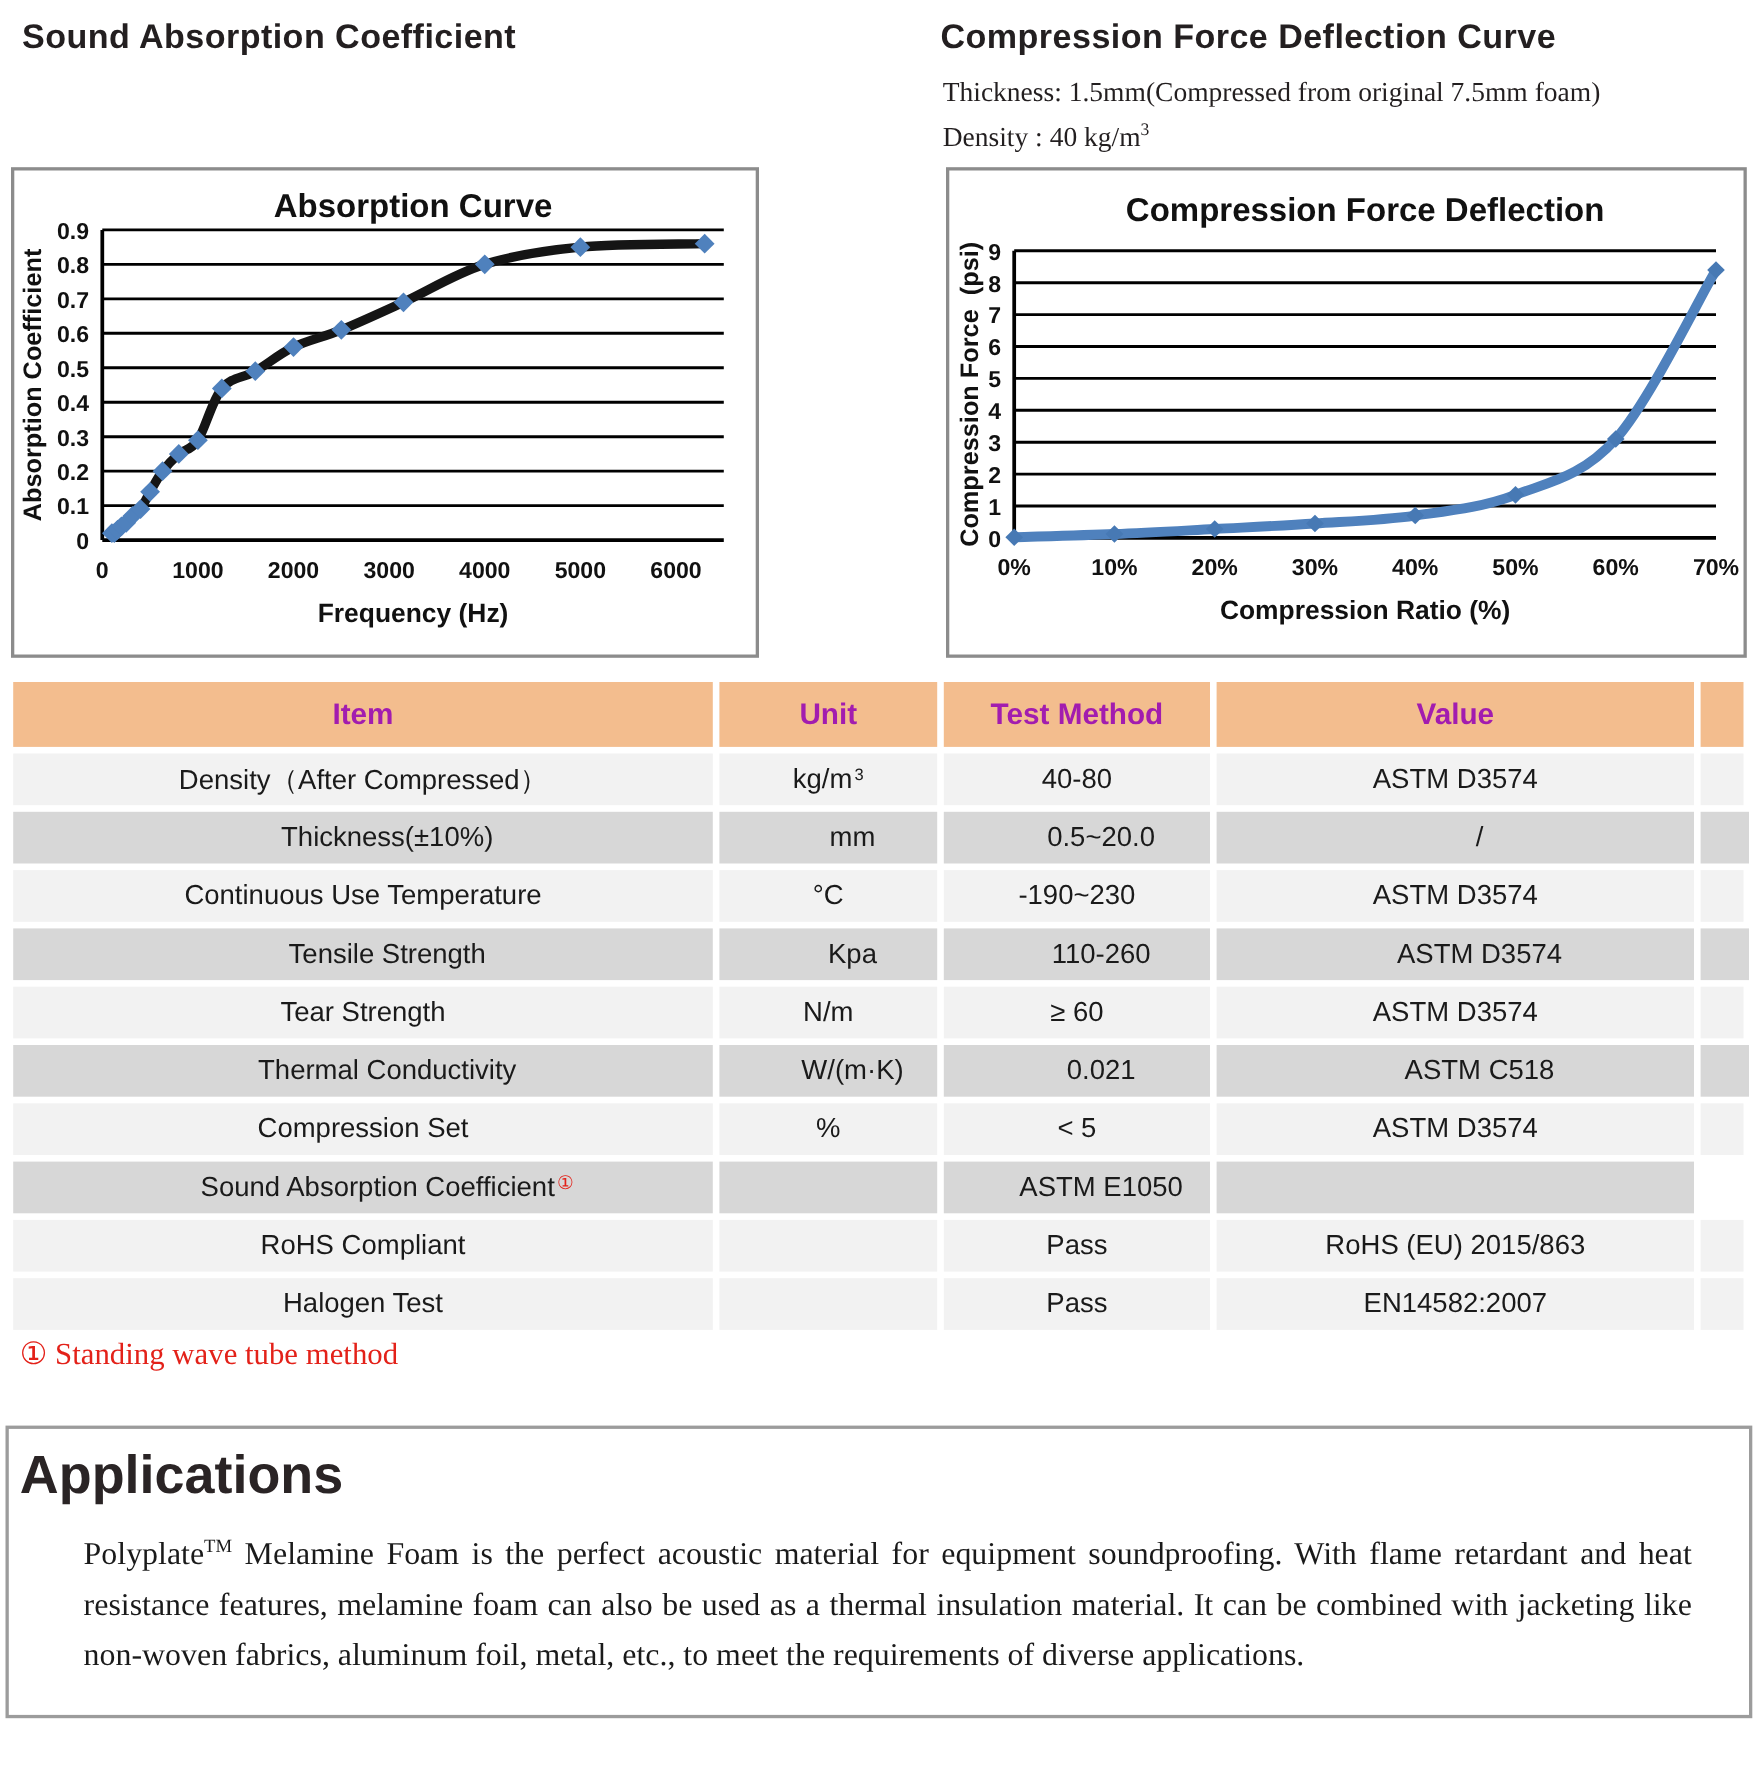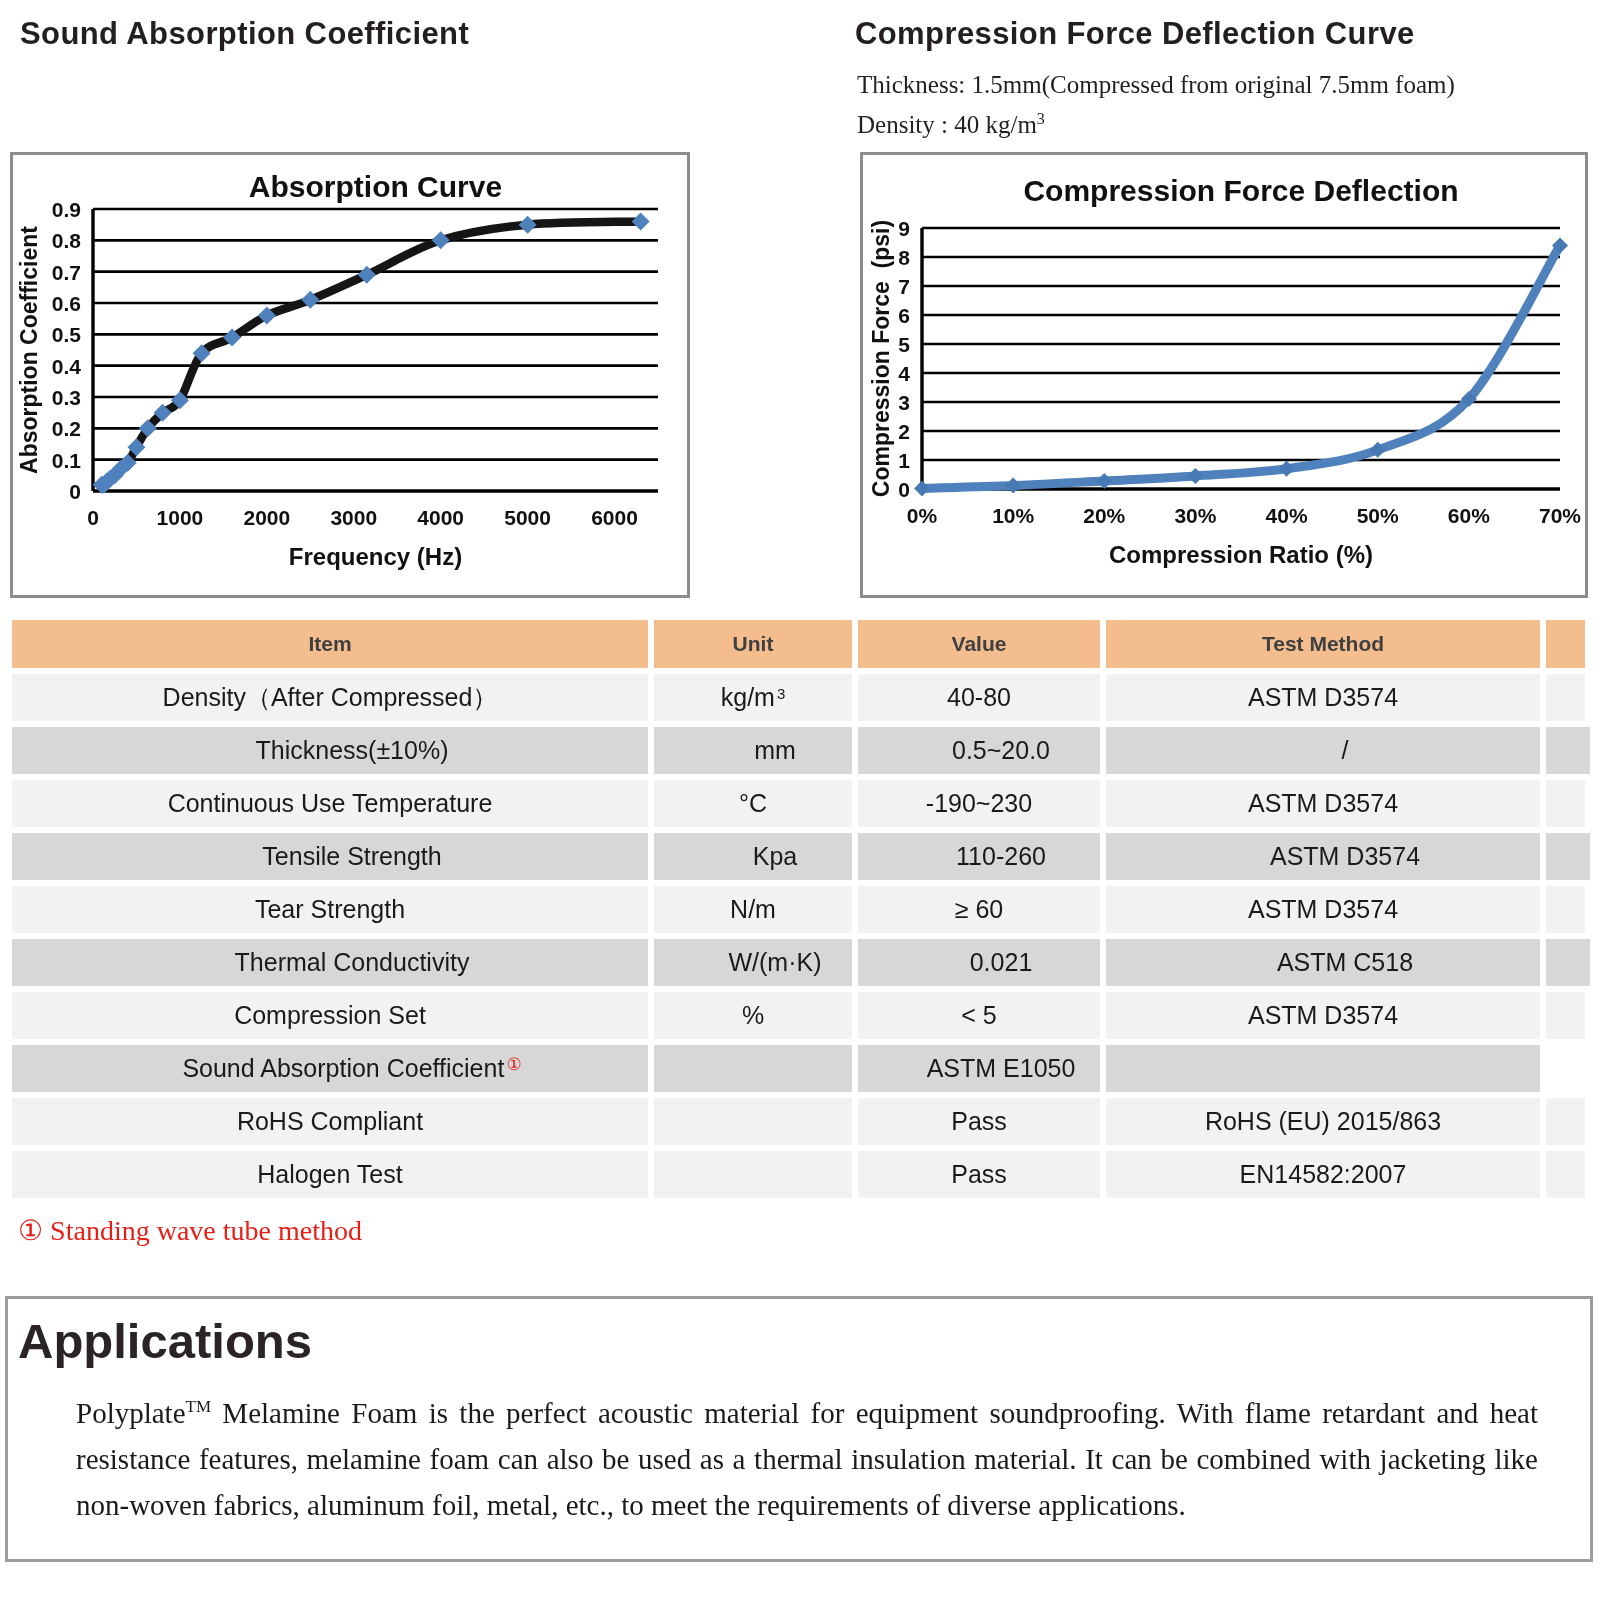--- a/index.html
+++ b/index.html
@@ -23,21 +23,21 @@
   #chartBoxRight{left:860px;width:722px;}
   .chart-box svg{display:block;width:100%;height:100%;
                  font-family:"Liberation Sans",sans-serif;}
 
   
   #spec-table{position:absolute;left:12px;top:620px;width:1573px;}
   .t-row{display:grid;grid-template-columns:636px 198px 242px 434px 39px;
          column-gap:6px;margin-bottom:6px;}
   .t-cell{display:flex;align-items:center;justify-content:center;
           font-size:25px;color:#1a1a1a;text-align:center;}
-  .t-header .t-cell{height:48px;background:#f3bd8e;font-weight:700;font-size:21px;color:#404040;}
+  .t-header .t-cell{height:59px;background:#f3bd8e;font-weight:700;font-size:27px;color:#a21caf;}
   .t-row.light .t-cell{height:47px;background:#f2f2f2;}
   .t-row.dark  .t-cell{height:47px;background:#d7d7d7;padding-left:44px;}
   .t-cell sup{font-size:15px;line-height:0;margin-left:2px;transform:translateY(-4px);}
   .t-cell sup.red-sup{color:#e32119;font-size:17px;}
 
   
   #footnote{position:absolute;left:18px;top:1214px;margin:0;
             font-family:"Liberation Serif",serif;font-size:28px;color:#e32119;}
 
   
@@ -160,22 +160,22 @@
         <path d="M 514.7142857142858 286.85 L 522.7142857142858 294.85 L 514.7142857142858 302.85 L 506.7142857142858 294.85 Z" fill="#4779b4"></path>
         <path d="M 605.8571428571428 236.1 L 613.8571428571428 244.1 L 605.8571428571428 252.1 L 597.8571428571428 244.1 Z" fill="#4779b4"></path>
         <path d="M 697 82.4 L 705 90.4 L 697 98.4 L 689 90.4 Z" fill="#4779b4"></path>
       </svg>
   </div>
 
   <div id="spec-table">
       <div class="t-row t-header">
         <div class="t-cell">Item</div>
         <div class="t-cell">Unit</div>
+        <div class="t-cell">Test Method</div>
         <div class="t-cell">Value</div>
-        <div class="t-cell">Test Method</div>
         <div class="t-cell"></div>
       </div>
       <div class="t-row light">
         <div class="t-cell">
           <span>Density（After Compressed）</span>
         </div>
         <div class="t-cell">
           <span>kg/m</span>
           <sup>3</sup>
         </div>

